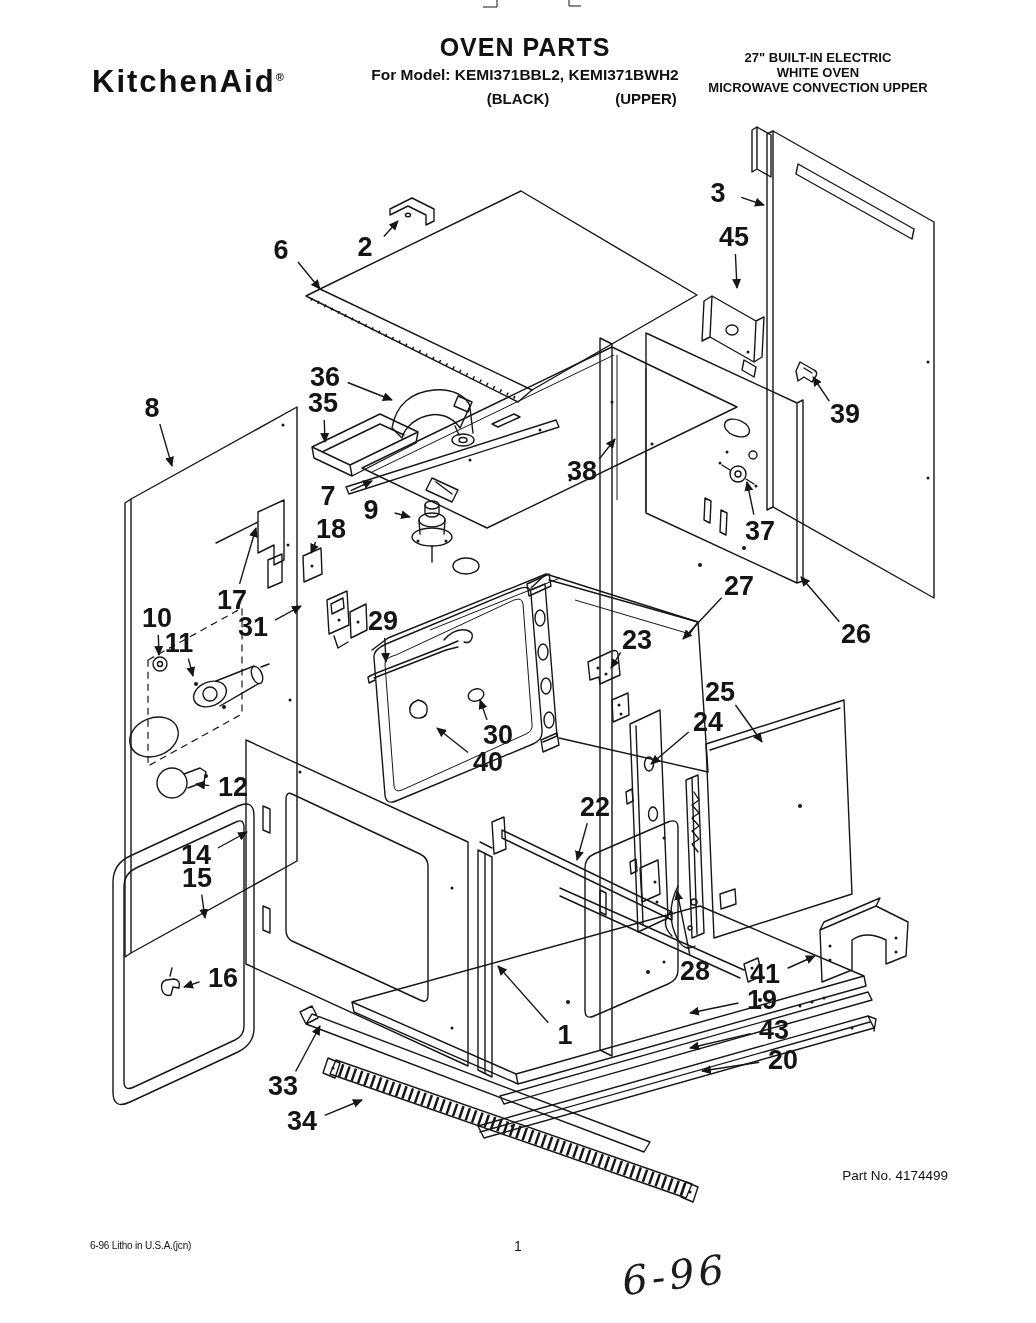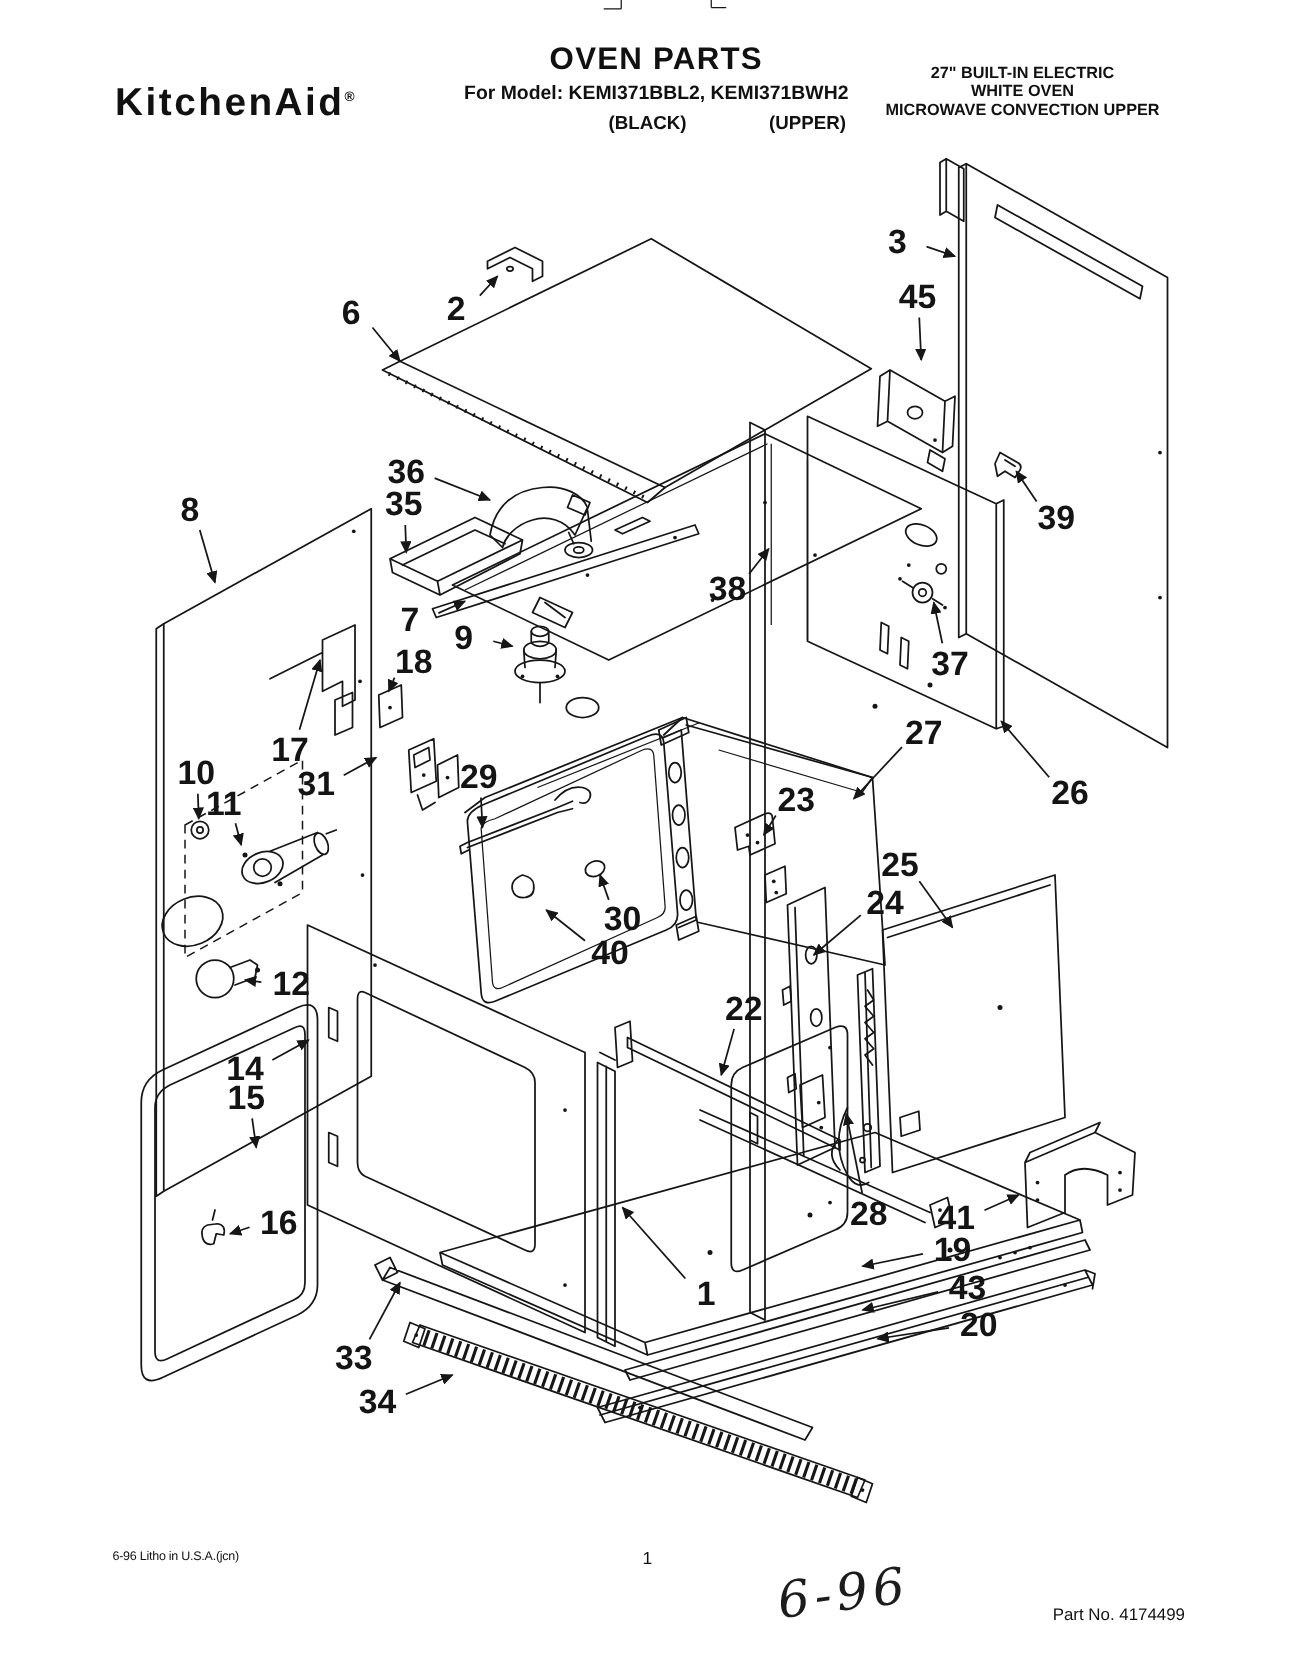--- a/index.html
+++ b/index.html
@@ -20,21 +20,21 @@
   .brand{left:92px;top:64px;font-size:31px;font-weight:bold;letter-spacing:2px;}
   .brand sup{font-size:11px;font-weight:bold;}
   .titleblock{left:330px;top:33px;width:390px;text-align:center;}
   .title{font-size:25px;font-weight:bold;letter-spacing:1px;}
   .model{font-size:15.5px;font-weight:bold;margin-top:4px;}
   .finish-left{left:468px;top:90px;width:100px;text-align:center;font-size:15px;font-weight:bold;}
   .finish-right{left:596px;top:90px;width:100px;text-align:center;font-size:15px;font-weight:bold;}
   .specblock{left:668px;top:50px;width:300px;text-align:center;font-size:13px;font-weight:bold;line-height:15px;}
   .foot-left{left:90px;top:1240px;font-size:10px;letter-spacing:-0.2px;}
   .foot-page{left:498px;top:1238px;width:40px;text-align:center;font-size:14px;}
-  .foot-right{left:688px;top:1284px;width:260px;text-align:right;font-size:13.5px;}
+  .foot-right{left:688px;top:1168px;width:260px;text-align:right;font-size:13.5px;}
   .handwritten{left:622px;top:1252px;font-family:"DejaVu Serif",serif;font-style:italic;
                font-size:40px;transform:rotate(-7deg);letter-spacing:4px;color:#1c1c1c;font-weight:normal;}
 </style>
 </head>
 <body>
 
 <div class="page">
 
   <svg width="1036" height="1323" viewBox="0 0 1036 1323">
     <defs>

